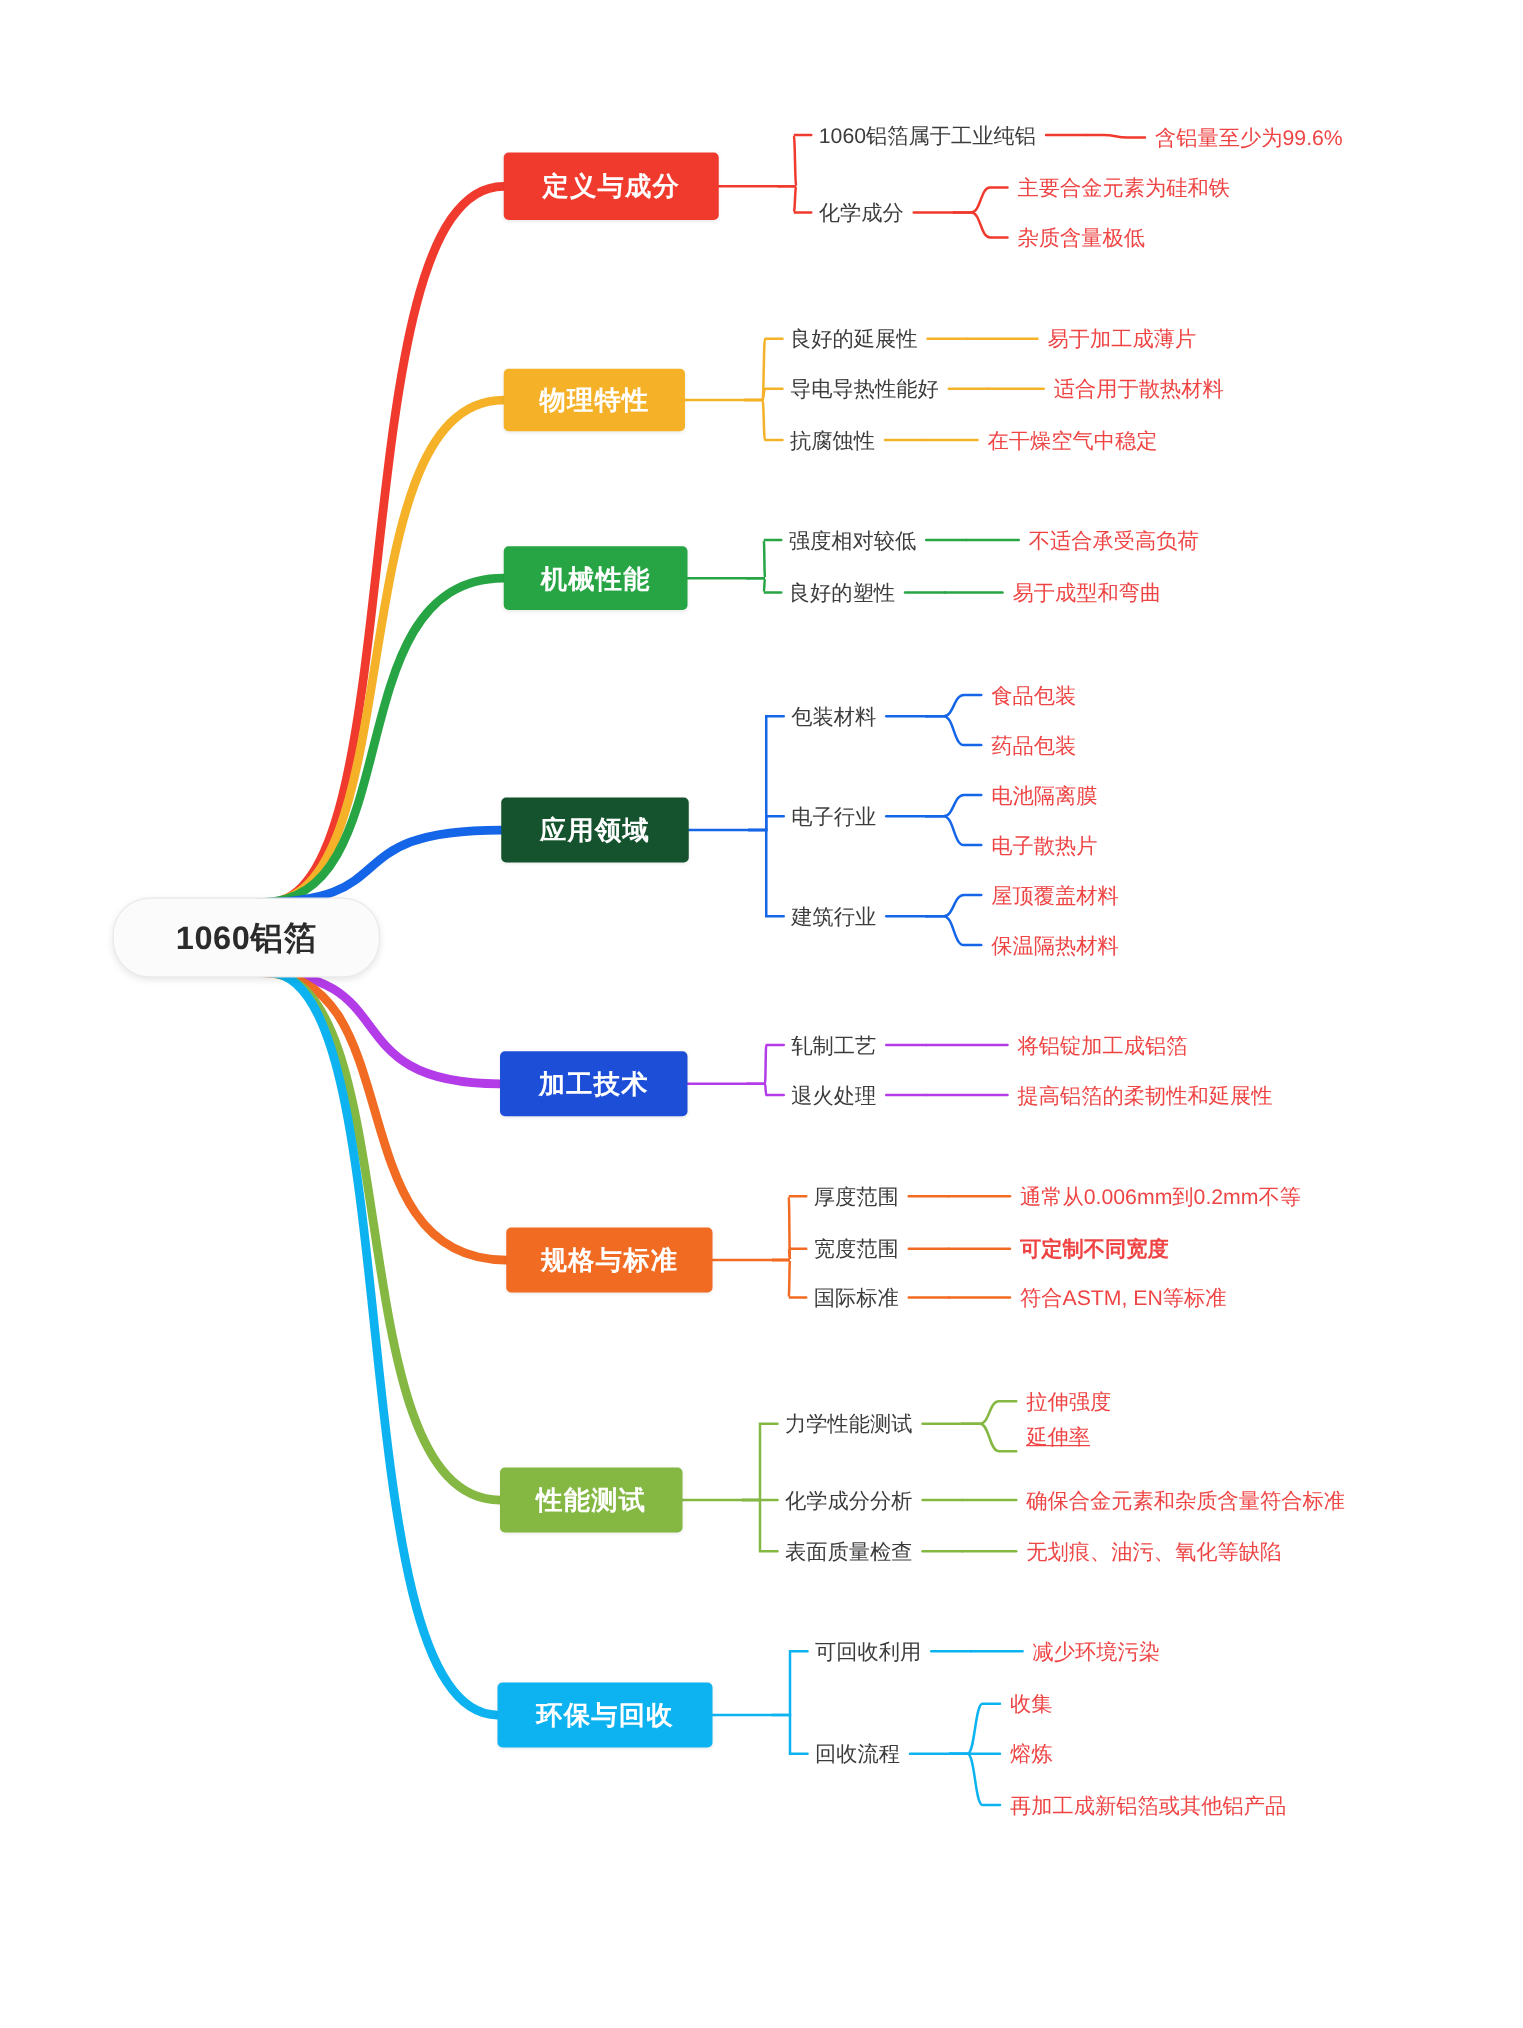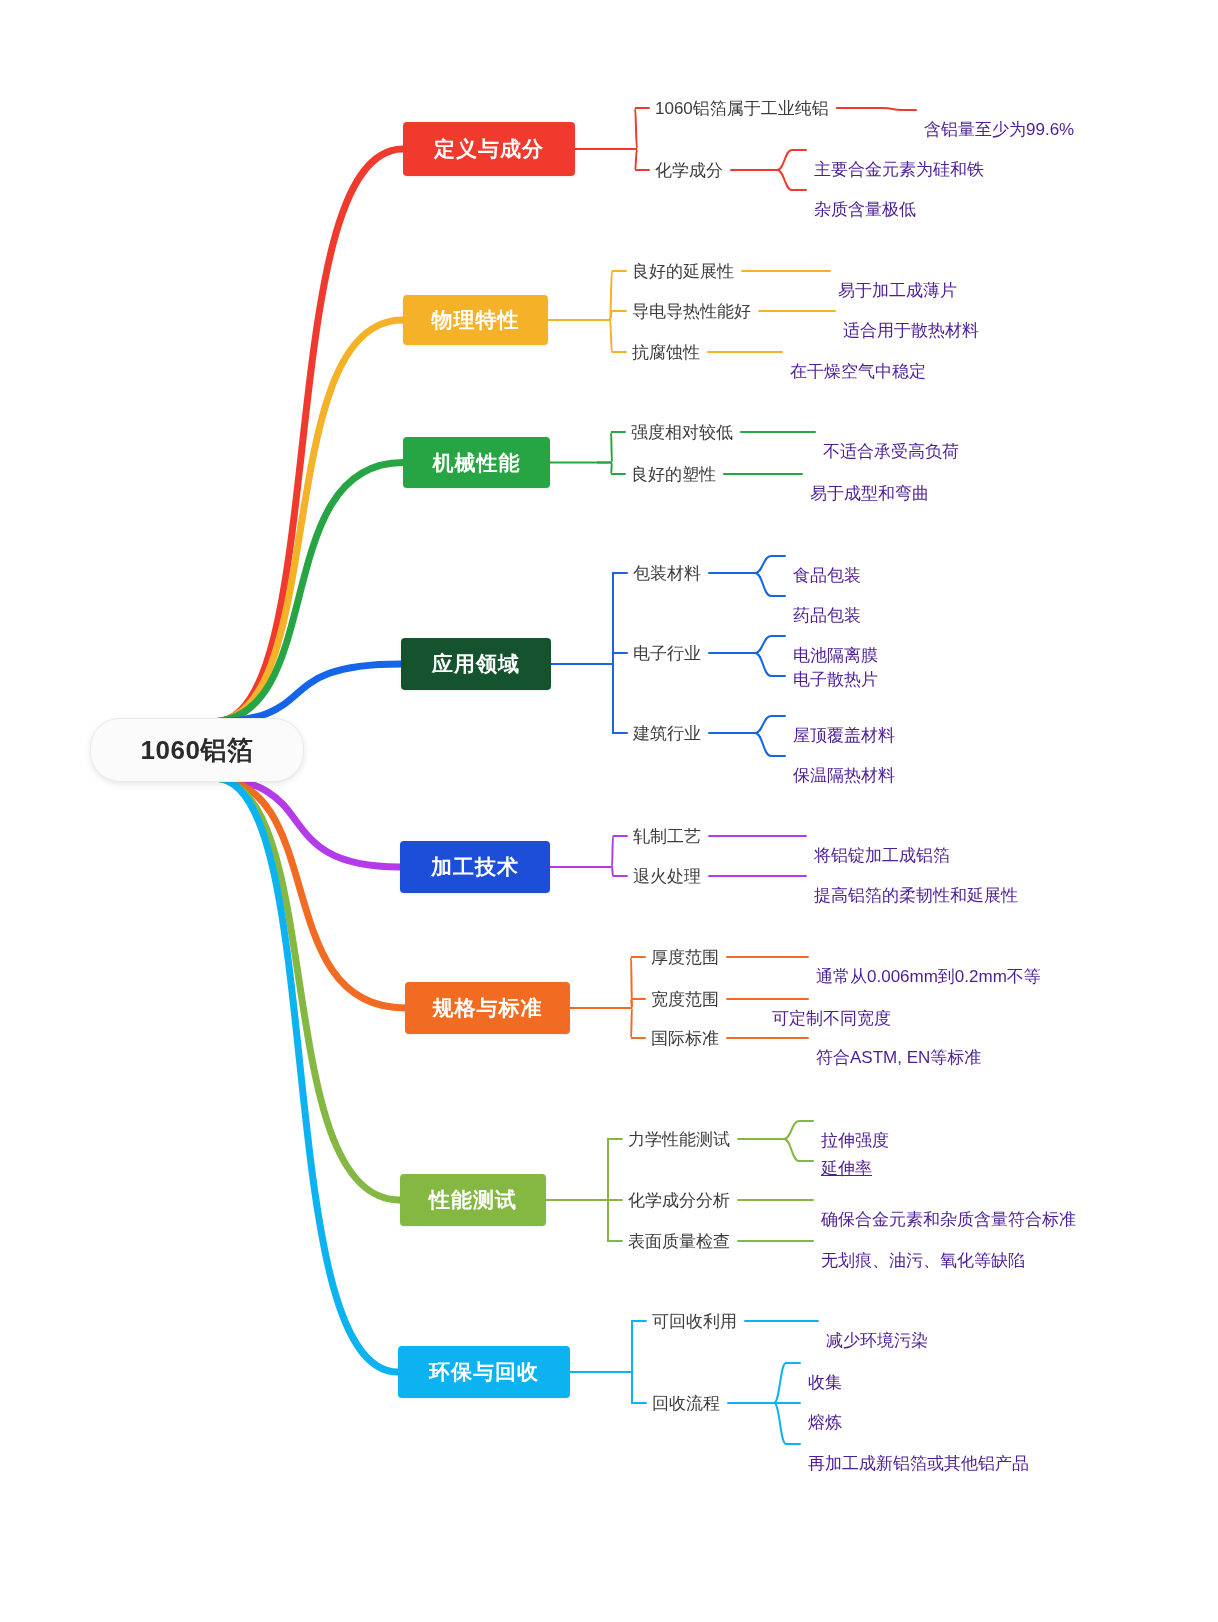--- a/index.html
+++ b/index.html
@@ -63,23 +63,22 @@
     align-items: center;
     font-size: 17px;
     color: #3c3c3c;
     height: 24px;
   }
   
   .l3-node {
     display: flex;
     align-items: center;
     font-size: 17px;
-    color: #4c1d95;
+    color: #ef4444;
     height: 24px;
-    margin-top: 19px;
   }
 </style>
 </head>
 <body>
 
 <div id="mindmap-root">
   <svg class="links" id="link-layer" viewBox="0 0 1218 1622" xmlns="http://www.w3.org/2000/svg">
       <path d="M215,722 C331.56,722 271.4,149 403,149" fill="none" stroke="#F03A2E" stroke-width="7" stroke-linecap="round"></path>
       <path d="M575,149 L623,149" fill="none" stroke="#F03A2E" stroke-width="2" stroke-linecap="round"></path>
       <path d="M623,149 L637,149 C636,149 636,108 635,108 L649,108" fill="none" stroke="#F03A2E" stroke-width="2" stroke-linecap="round"></path>
@@ -233,21 +232,21 @@
       </div>
       <div class="node l3-node" style="left: 793px; top: 584px;">
         <span>药品包装</span>
       </div>
       <div class="node l2-node" style="left: 633px; top: 641px;">
         <span>电子行业</span>
       </div>
       <div class="node l3-node" style="left: 793px; top: 624px;">
         <span>电池隔离膜</span>
       </div>
-      <div class="node l3-node" style="left: 793px; top: 648px;">
+      <div class="node l3-node" style="left: 793px; top: 664px;">
         <span>电子散热片</span>
       </div>
       <div class="node l2-node" style="left: 633px; top: 721px;">
         <span>建筑行业</span>
       </div>
       <div class="node l3-node" style="left: 793px; top: 704px; align-items: center;">
         <span>屋顶覆盖材料</span>
       </div>
       <div class="node l3-node" style="left: 793px; top: 744px;">
         <span>保温隔热材料</span>
@@ -272,21 +271,21 @@
       </div>
       <div class="node l2-node" style="left: 651px; top: 945px;">
         <span>厚度范围</span>
       </div>
       <div class="node l3-node" style="left: 816px; top: 945px;">
         <span>通常从0.006mm到0.2mm不等</span>
       </div>
       <div class="node l2-node" style="left: 651px; top: 987px;">
         <span>宽度范围</span>
       </div>
-      <div class="node l3-node" style="left: 772px; top: 987px;">
+      <div class="node l3-node" style="left: 816px; top: 987px; font-weight: bold;">
         <span>可定制不同宽度</span>
       </div>
       <div class="node l2-node" style="left: 651px; top: 1026px;">
         <span>国际标准</span>
       </div>
       <div class="node l3-node" style="left: 816px; top: 1026px;">
         <span>符合ASTM, EN等标准</span>
       </div>
       <div class="node l1-node" style="left: 400px; top: 1174px; width: 146px; height: 52px; background: rgb(132, 184, 67);">
         <span>性能测试</span>

